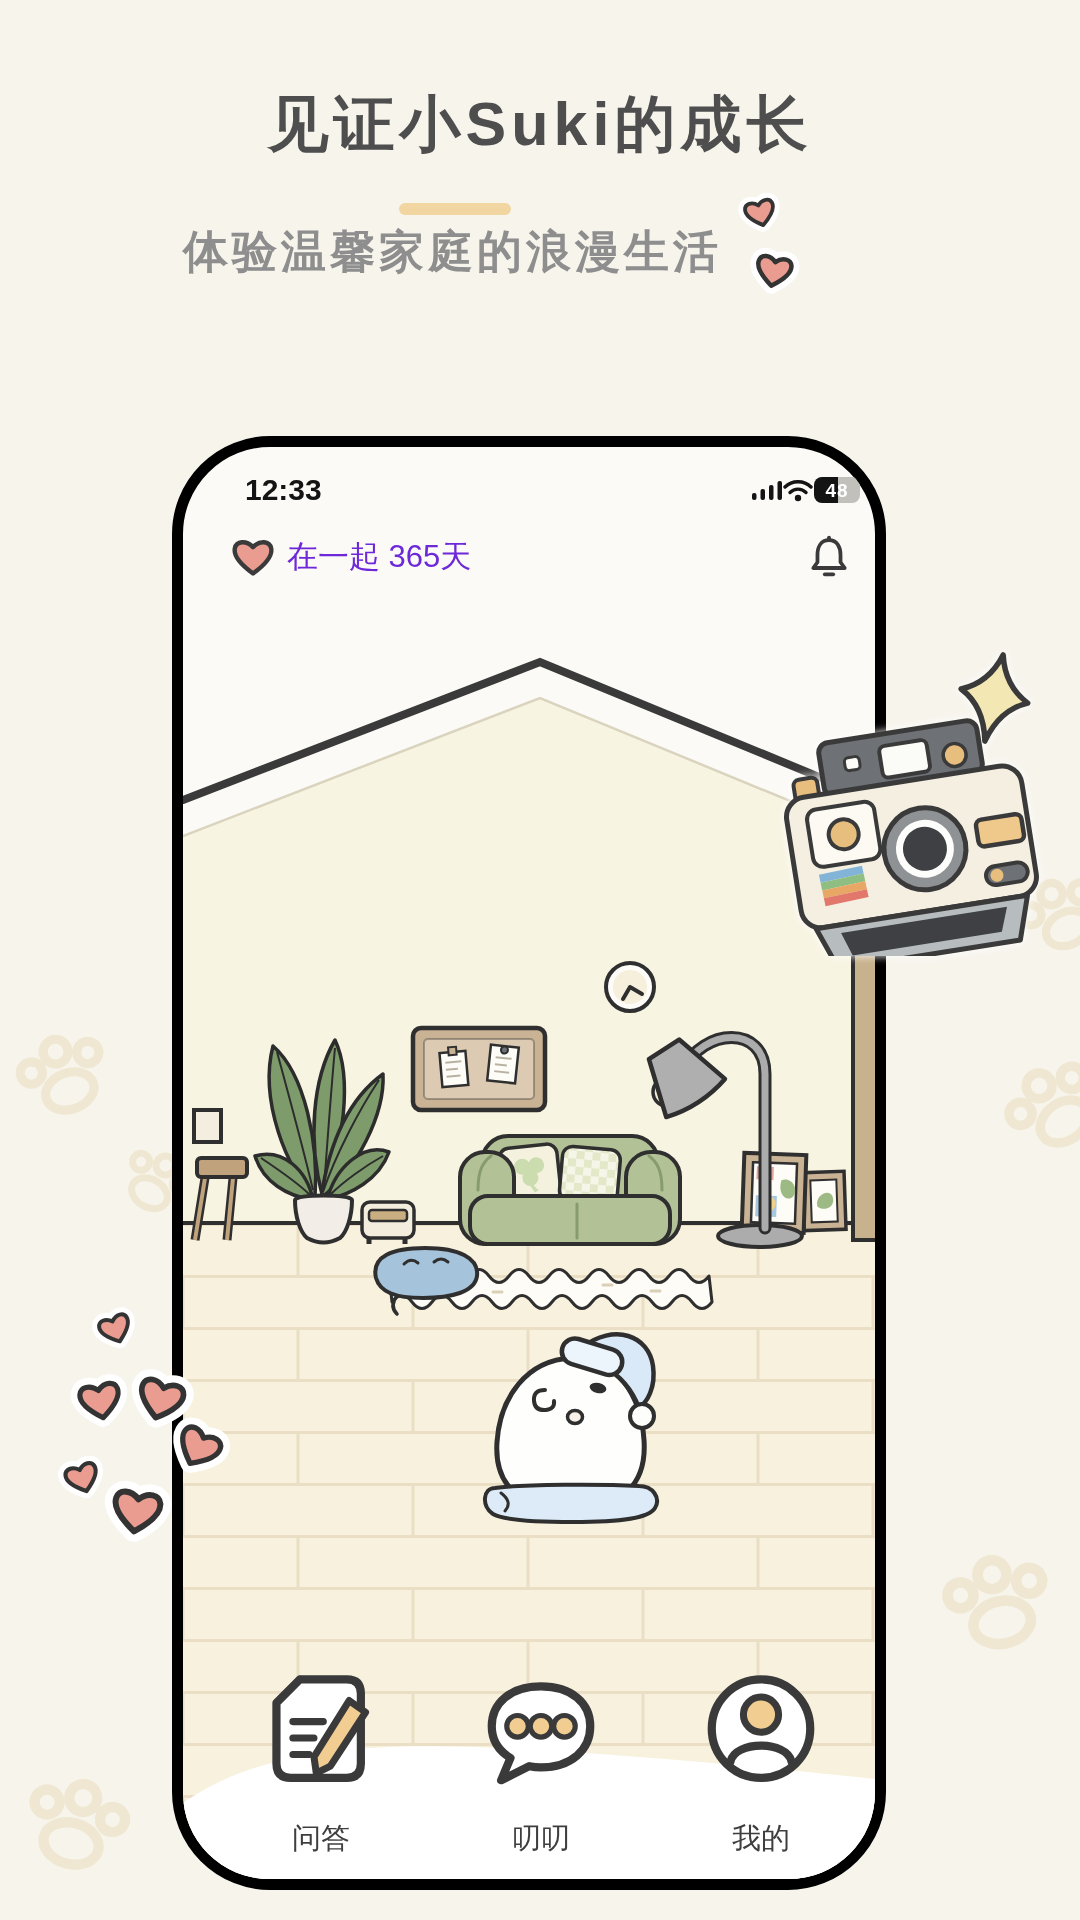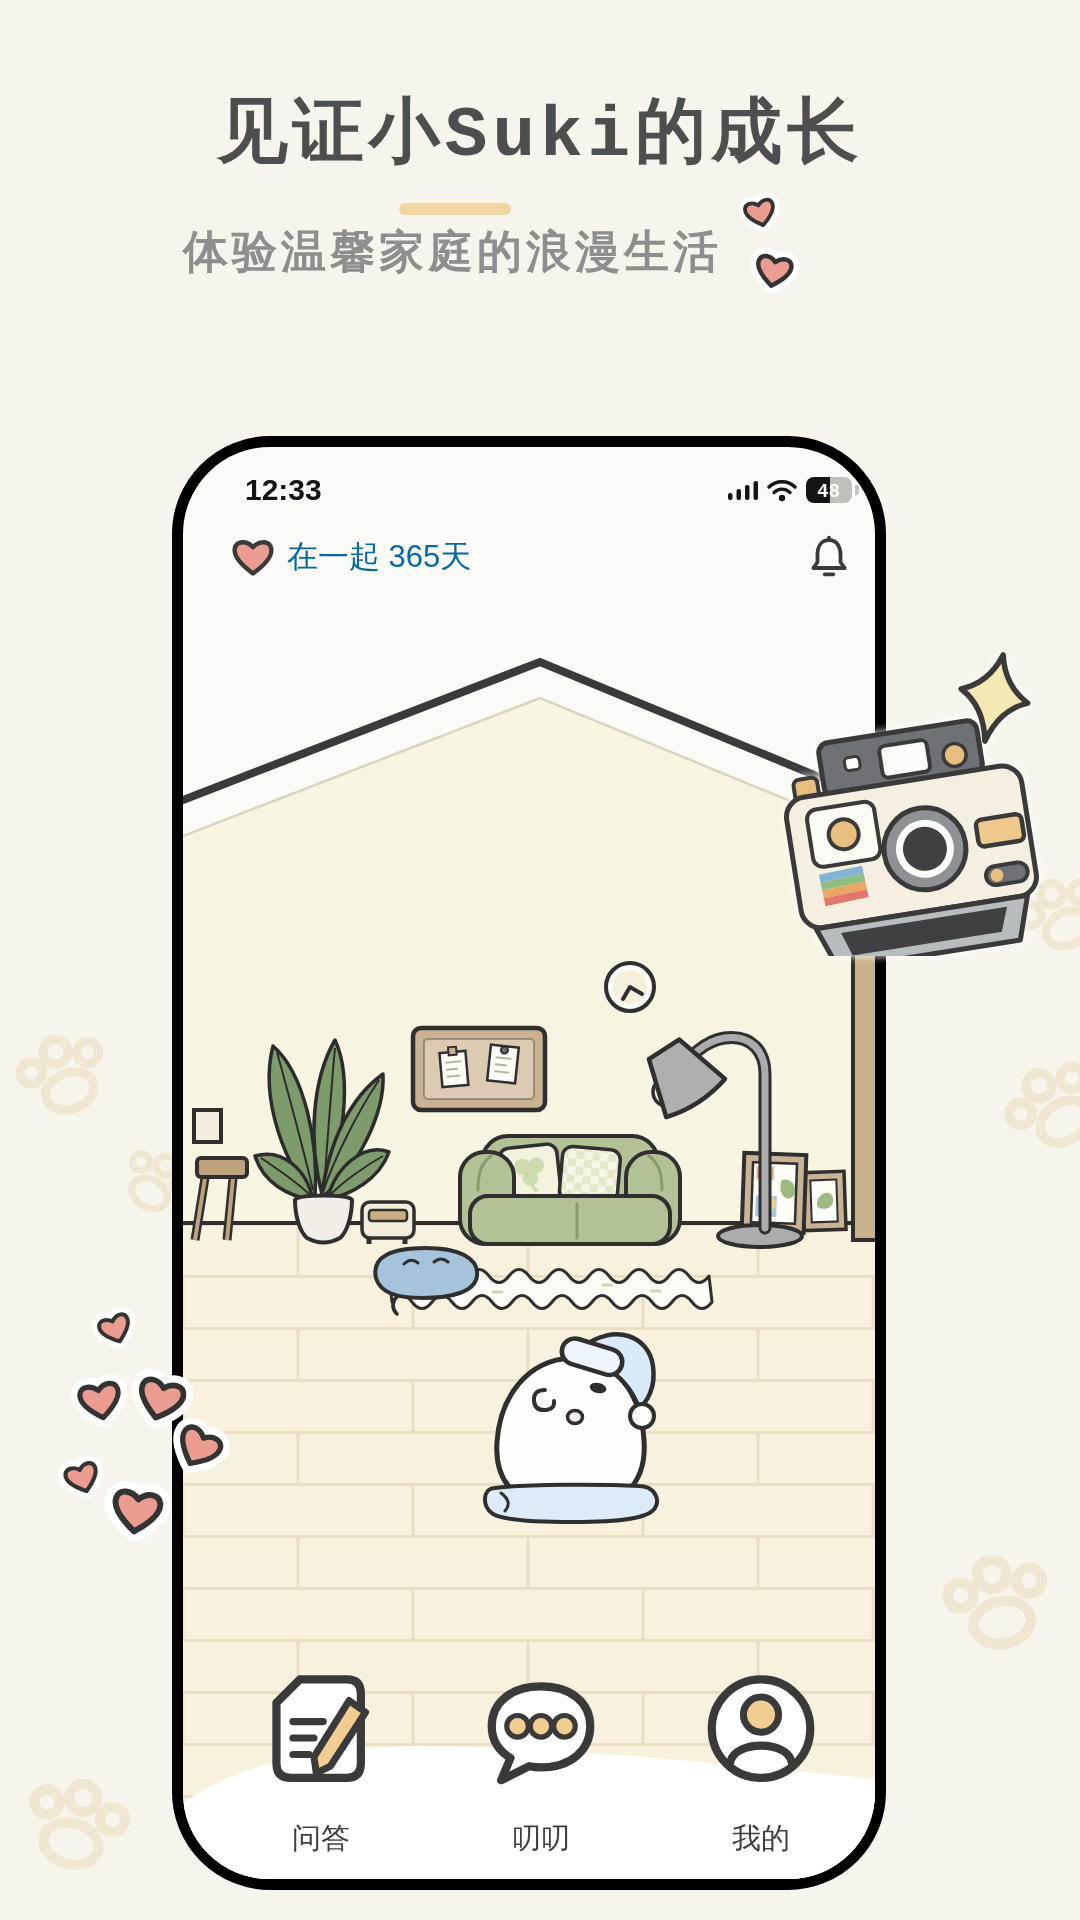--- a/index.html
+++ b/index.html
@@ -1,46 +1,46 @@
 <!DOCTYPE html>
 <html><head>
 <meta charset="utf-8">
 <style>
   html,body{margin:0;padding:0;background:#e8e5dd;}
   .canvas{position:relative;width:1080px;height:1920px;background:#F7F4EC;overflow:hidden;
           font-family:"Liberation Sans","DejaVu Sans",sans-serif;}
   
   .page-title{position:absolute;top:84px;left:0;width:1080px;text-align:center;z-index:1;
-    font-family:Liberation Mono, monospace;font-size:71px;font-weight:700;
+    font-family:Liberation Sans, sans-serif;font-size:61px;font-weight:700;
     color:#4E4E4E;letter-spacing:5px;}
   .title-underline{position:absolute;top:203px;left:399px;width:112px;height:12px;
     border-radius:7px;background:#F2D6A2;z-index:1;}
   .page-subtitle{position:absolute;top:222px;left:0;width:905px;text-align:center;z-index:1;
     font-family:"Liberation Serif","DejaVu Serif",serif;font-size:45px;font-weight:600;
     color:#8E8E8E;letter-spacing:4px;}
   
   .paw{position:absolute;z-index:0;opacity:.9;}
   
   .deco-heart{position:absolute;z-index:4;}
   .heart-halo{fill:#FFFFFF;stroke:#FFFFFF;stroke-width:16;stroke-linejoin:round;}
   .heart-fill{fill:#EA9C90;stroke:#333333;stroke-width:4.5;stroke-linejoin:round;}
   
   .phone{position:absolute;left:172px;top:436px;width:692px;height:1432px;z-index:2;
     border:11px solid #000000;border-radius:98px;background:#FBFAF6;}
   .screen{position:absolute;inset:0;border-radius:86px;overflow:hidden;}
   .status-time{position:absolute;top:26px;left:62px;font-size:30px;font-weight:700;color:#141414;}
-  .status-icons{position:absolute;top:30px;right:16px;display:flex;align-items:center;gap:9px;}
+  .status-icons{position:absolute;top:30px;right:16px;display:flex;align-items:center;gap:1px;}
   .battery{position:relative;width:46px;height:26px;border-radius:8px;overflow:hidden;display:flex;}
   .battery .bfill{width:24px;background:#141414;}
   .battery .brest{flex:1;background:#C2C0BB;}
   .battery .bpct{position:absolute;inset:0;text-align:center;line-height:27px;color:#fff;
     font-weight:700;font-size:19px;letter-spacing:1px;}
   .bnub{width:4px;height:10px;background:#C2C0BB;border-radius:0 3px 3px 0;margin-left:-6px;}
   .app-header{position:absolute;top:84px;left:48px;right:26px;height:52px;display:flex;align-items:center;}
-  .rel-label{margin-left:12px;font-size:31px;color:#0369a1;}
+  .rel-label{margin-left:12px;font-size:31px;color:#6d28d9;}
   .bell{margin-left:auto;}
   .room{position:absolute;top:153px;left:0;}
   .navbg{position:absolute;bottom:0;left:0;}
   .nav-items{position:absolute;bottom:20px;left:70px;right:46px;display:flex;justify-content:space-between;}
   .nav-item{width:136px;display:flex;flex-direction:column;align-items:center;gap:20px;cursor:pointer;}
   .nav-label{font-size:29px;color:#3E3E3E;}
   
   .camera-sticker{position:absolute;left:766px;top:646px;z-index:4;
     filter:drop-shadow(0 0 4px rgba(255,255,255,.95));}
   .hearts-cluster{position:absolute;left:40px;top:1290px;width:220px;height:300px;z-index:4;}

